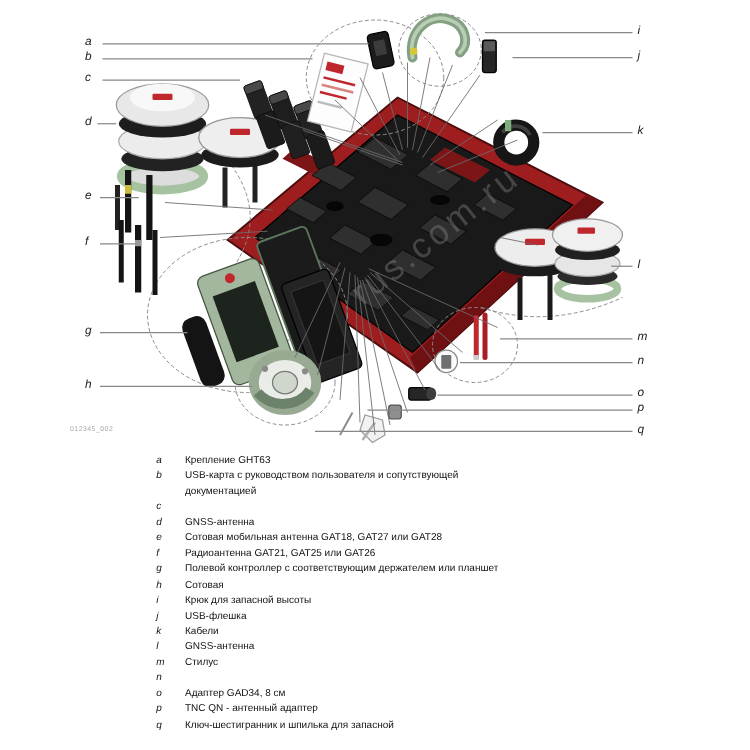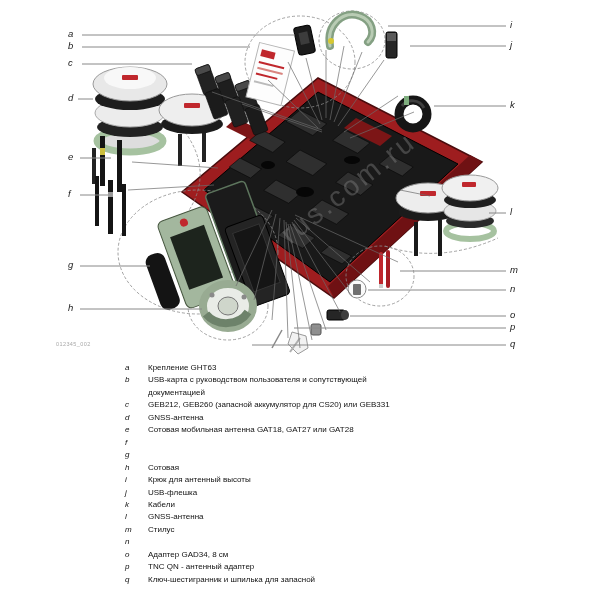--- a/index.html
+++ b/index.html
@@ -271,49 +271,50 @@
         <span class="ltext">Крепление GHT63</span>
       </div>
 
       <div class="lrow">
         <span class="lletter">b</span>
         <span class="ltext">USB-карта с руководством пользователя и сопутствующей документацией</span>
       </div>
 
       <div class="lrow">
         <span class="lletter">c</span>
-        <span class="ltext">GEB212, GEB260 (запасной аккумулятор для CS20) или GEB331</span>
       </div>
 
       <div class="lrow">
         <span class="lletter">d</span>
         <span class="ltext">GNSS-антенна</span>
       </div>
 
       <div class="lrow">
         <span class="lletter">e</span>
         <span class="ltext">Сотовая мобильная антенна GAT18, GAT27 или GAT28</span>
       </div>
 
       <div class="lrow">
         <span class="lletter">f</span>
+        <span class="ltext">Радиоантенна GAT21, GAT25 или GAT26</span>
       </div>
 
       <div class="lrow">
         <span class="lletter">g</span>
+        <span class="ltext">Полевой контроллер с соответствующим держателем или планшет</span>
       </div>
 
       <div class="lrow">
         <span class="lletter">h</span>
         <span class="ltext">Сотовая</span>
       </div>
 
       <div class="lrow">
         <span class="lletter">i</span>
-        <span class="ltext">Крюк для антенный высоты</span>
+        <span class="ltext">Крюк для запасной высоты</span>
       </div>
 
       <div class="lrow">
         <span class="lletter">j</span>
         <span class="ltext">USB-флешка</span>
       </div>
 
       <div class="lrow">
         <span class="lletter">k</span>
         <span class="ltext">Кабели</span>

